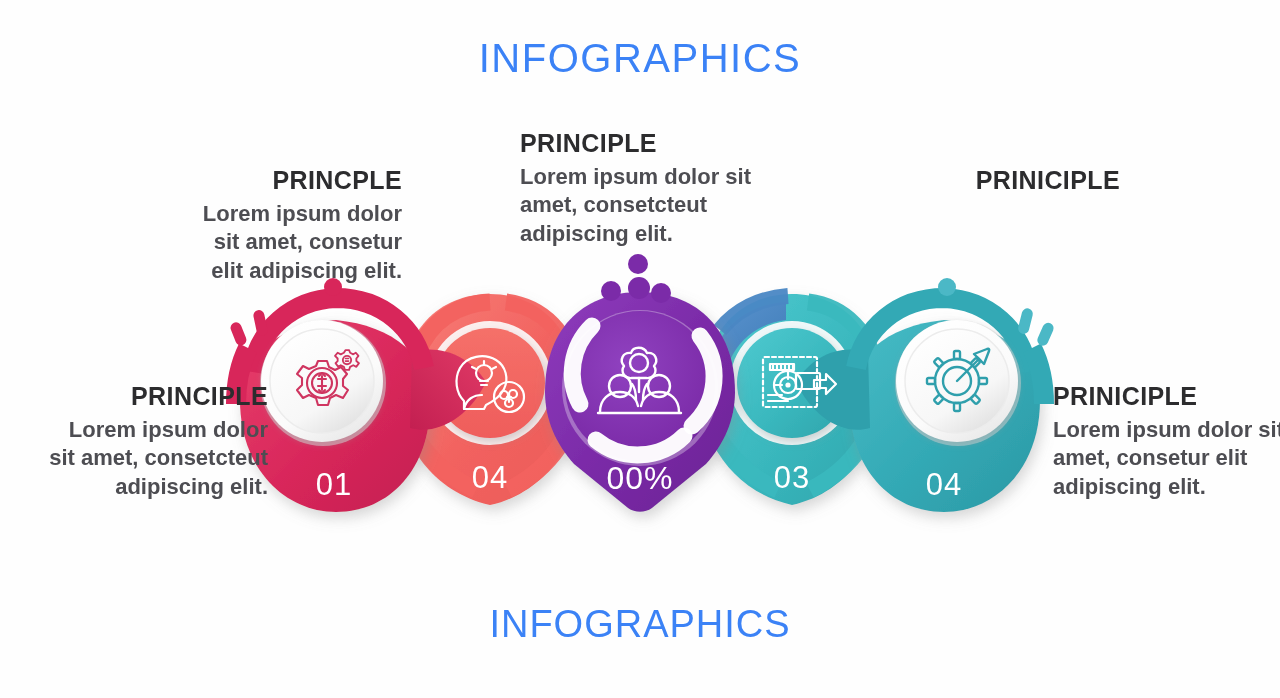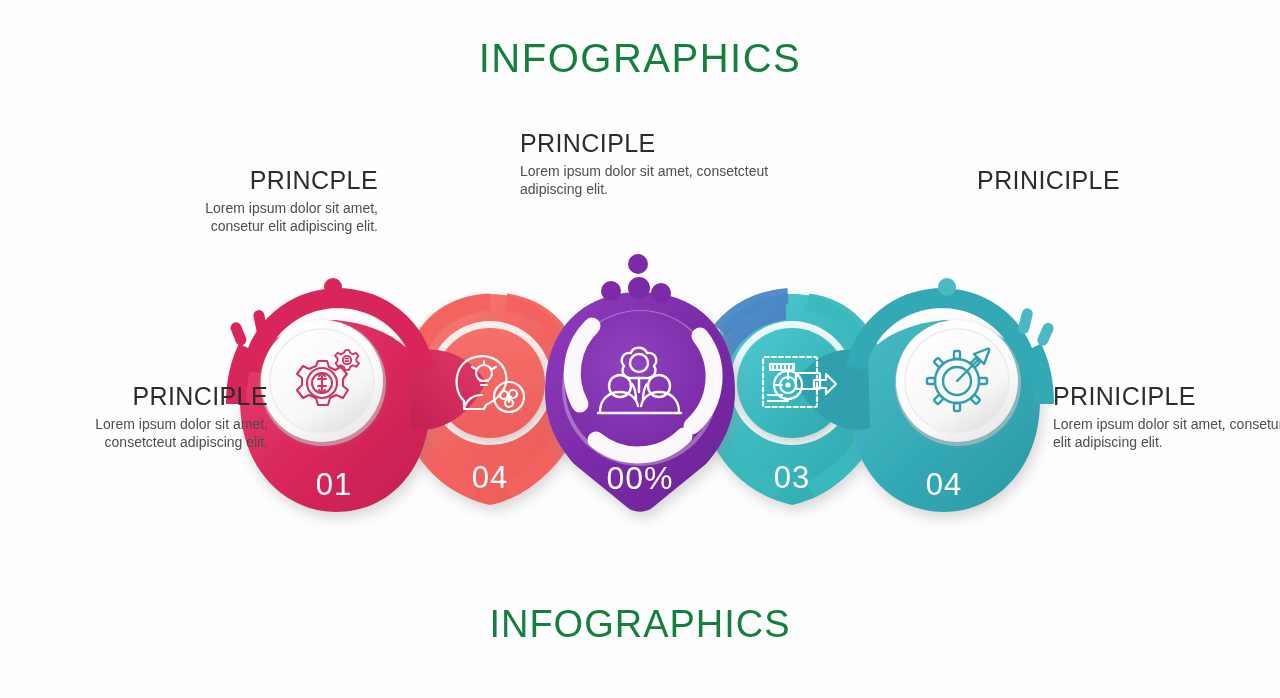--- a/index.html
+++ b/index.html
@@ -19,57 +19,57 @@
     position: absolute;
     inset: 0;
     width: 1280px;
     height: 698px;
   }
   .title {
     position: absolute;
     left: 0;
     width: 1280px;
     text-align: center;
-    color: #15803d;
+    color: #3b82f6;
     font-weight: 400;
     letter-spacing: 1.5px;
     font-family: "Liberation Sans", sans-serif;
   }
   #title-top {
     top: 36px;
     font-size: 40px;
   }
   #title-bottom {
     top: 603px;
     font-size: 38px;
     letter-spacing: 1px;
   }
   .block {
     position: absolute;
   }
   .block h3 {
     margin: 0 0 7px 0;
     font-size: 25px;
-    font-weight: 400;
+    font-weight: 700;
     color: #2c2c2e;
     letter-spacing: 0.4px;
     line-height: 1.05;
   }
   .block p {
     margin: 0;
-    font-size: 14px;
+    font-size: 22px;
     line-height: 1.28;
     color: #4d4d52;
-    font-weight: 400;
+    font-weight: 700;
   }
   .block.align-right { text-align: right; }
   .block.align-left  { text-align: left; }
 
   #blk-left    { left: 38px;  top: 383px; width: 230px; }
-  #blk-two     { left: 168px; top: 167px; width: 210px; text-align: right; }
+  #blk-two     { left: 192px; top: 167px; width: 210px; text-align: right; }
   #blk-center  { left: 520px; top: 130px; width: 250px; }
   #blk-four    { left: 905px; top: 167px; width: 215px; }
   #blk-right   { left: 1053px;top: 383px; width: 232px; }
 
   svg#graphic { position: absolute; left: 0; top: 0; }
 
   .num {
     font-family: "Liberation Sans", sans-serif;
     font-size: 31px;
     fill: #ffffff;

